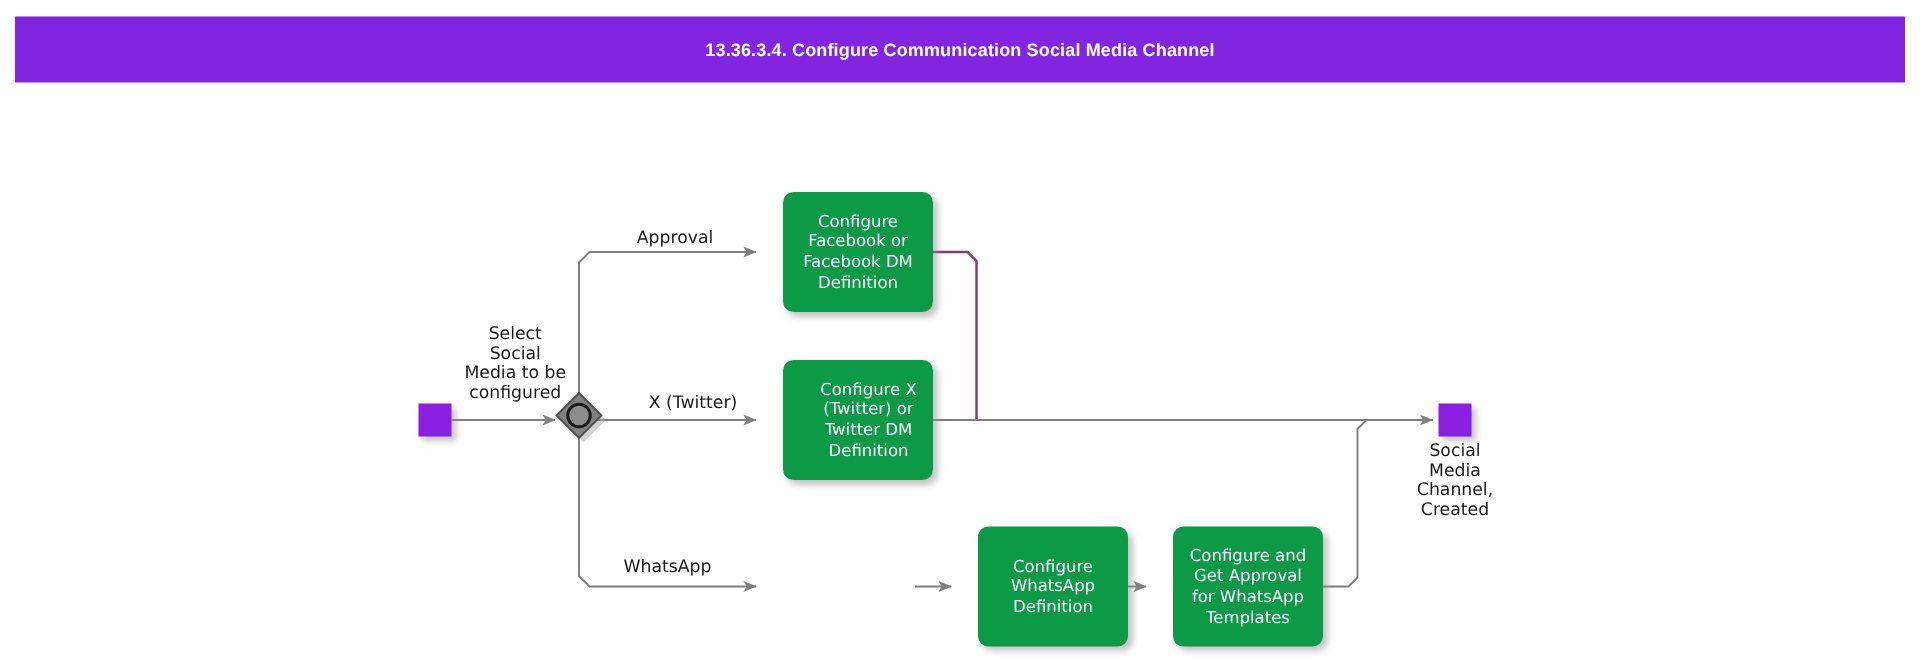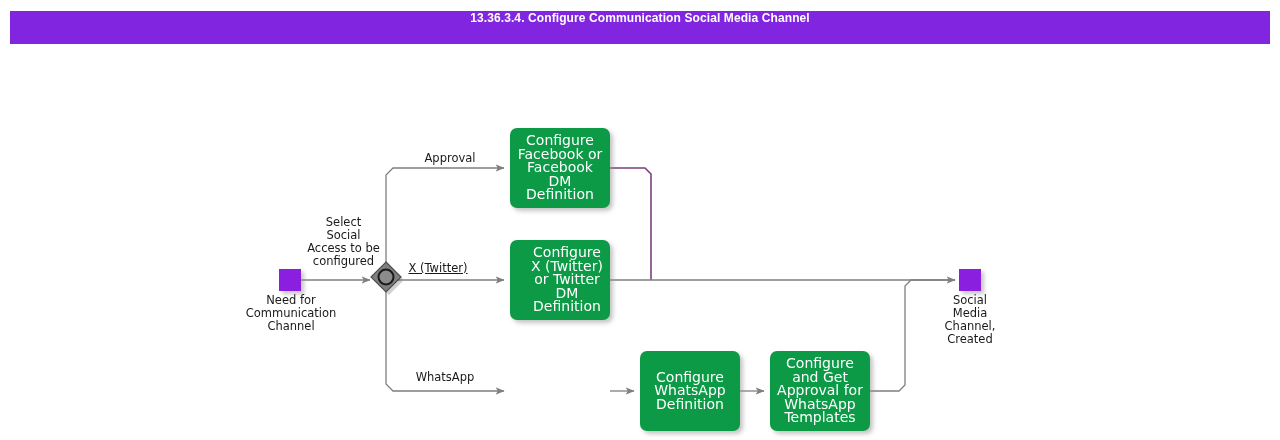--- a/index.html
+++ b/index.html
@@ -14,24 +14,24 @@
     overflow: hidden;
     position: relative;
   }
 
   
   #title-bar {
     position: absolute;
     left: 10px;
     top: 11px;
     width: 1260px;
-    height: 33px;
+    height: 44px;
     background: #8225e0;
     display: flex;
-    align-items: flex-start;
+    align-items: center;
     justify-content: center;
   }
   #title-bar .title-text {
     color: #ffffff;
     font-family: "Liberation Sans", sans-serif;
     font-size: 12px;
     font-weight: bold;
     letter-spacing: 0.1px;
     white-space: nowrap;
   }
@@ -59,23 +59,24 @@
     box-sizing: border-box;
     background: #0c9a46;
     border-radius: 7px;
     box-shadow: 3px 3px 4px rgba(150,150,150,0.55);
     display: flex;
     align-items: center;
     justify-content: center;
     text-align: center;
     color: #ffffff;
     font-family: "DejaVu Sans", sans-serif;
-    font-size: 14px;
+    font-size: 11px;
     line-height: 13.6px;
     padding: 4px 6px;
+    margin-left: 12px;
   }
 
   
   .event {
     position: absolute;
     width: 22px;
     height: 22px;
     background: #8a1fe0;
     box-shadow: 3px 3px 4px rgba(150,150,150,0.55);
   }
@@ -135,31 +136,28 @@
     <path d="M870,391 L899,391 L905,385 L905,286 L911,280 L955,280" fill="none" stroke="#7f7f7f" stroke-width="1.3"></path>
 
     <g>
       <path d="M389,265 L404,280 L389,295 L374,280 Z" fill="#9a9a9a" opacity="0.45"></path>
       <path d="M386,262 L401,277 L386,292 L371,277 Z" fill="#808080" stroke="#4d4d4d" stroke-width="1.2"></path>
       <circle cx="386" cy="277" r="7.5" fill="#8c8c8c" stroke="#1a1a1a" stroke-width="2"></circle>
     </g>
   </svg>
 
   <div class="event" style="left:279px; top:269px;"></div>
-  <div class="node-label" style="left:221px; top:294px; width:140px;">Need for
-Communication
-Channel</div>
 
   <div class="node-label" style="left:292px; top:216px; width:103px;">Select
 Social
-Access to be
+Media to be
 configured</div>
 
   <div class="edge-label" style="left:400px; top:152px; width:100px;">Approval</div>
-  <div class="edge-label" style="left:388px; top:262px; width:100px;text-decoration:underline;">X (Twitter)</div>
+  <div class="edge-label" style="left:412px; top:262px; width:100px;">X (Twitter)</div>
   <div class="edge-label" style="left:395px; top:371px; width:100px;">WhatsApp</div>
 
   <div class="task" style="left:510px; top:128px; width:100px; height:80px;">Configure
 Facebook or
 Facebook DM
 Definition</div>
 
   <div class="task" style="left:510px; top:240px; width:100px; height:80px;padding-left:20px;">Configure X
 (Twitter) or
 Twitter DM

